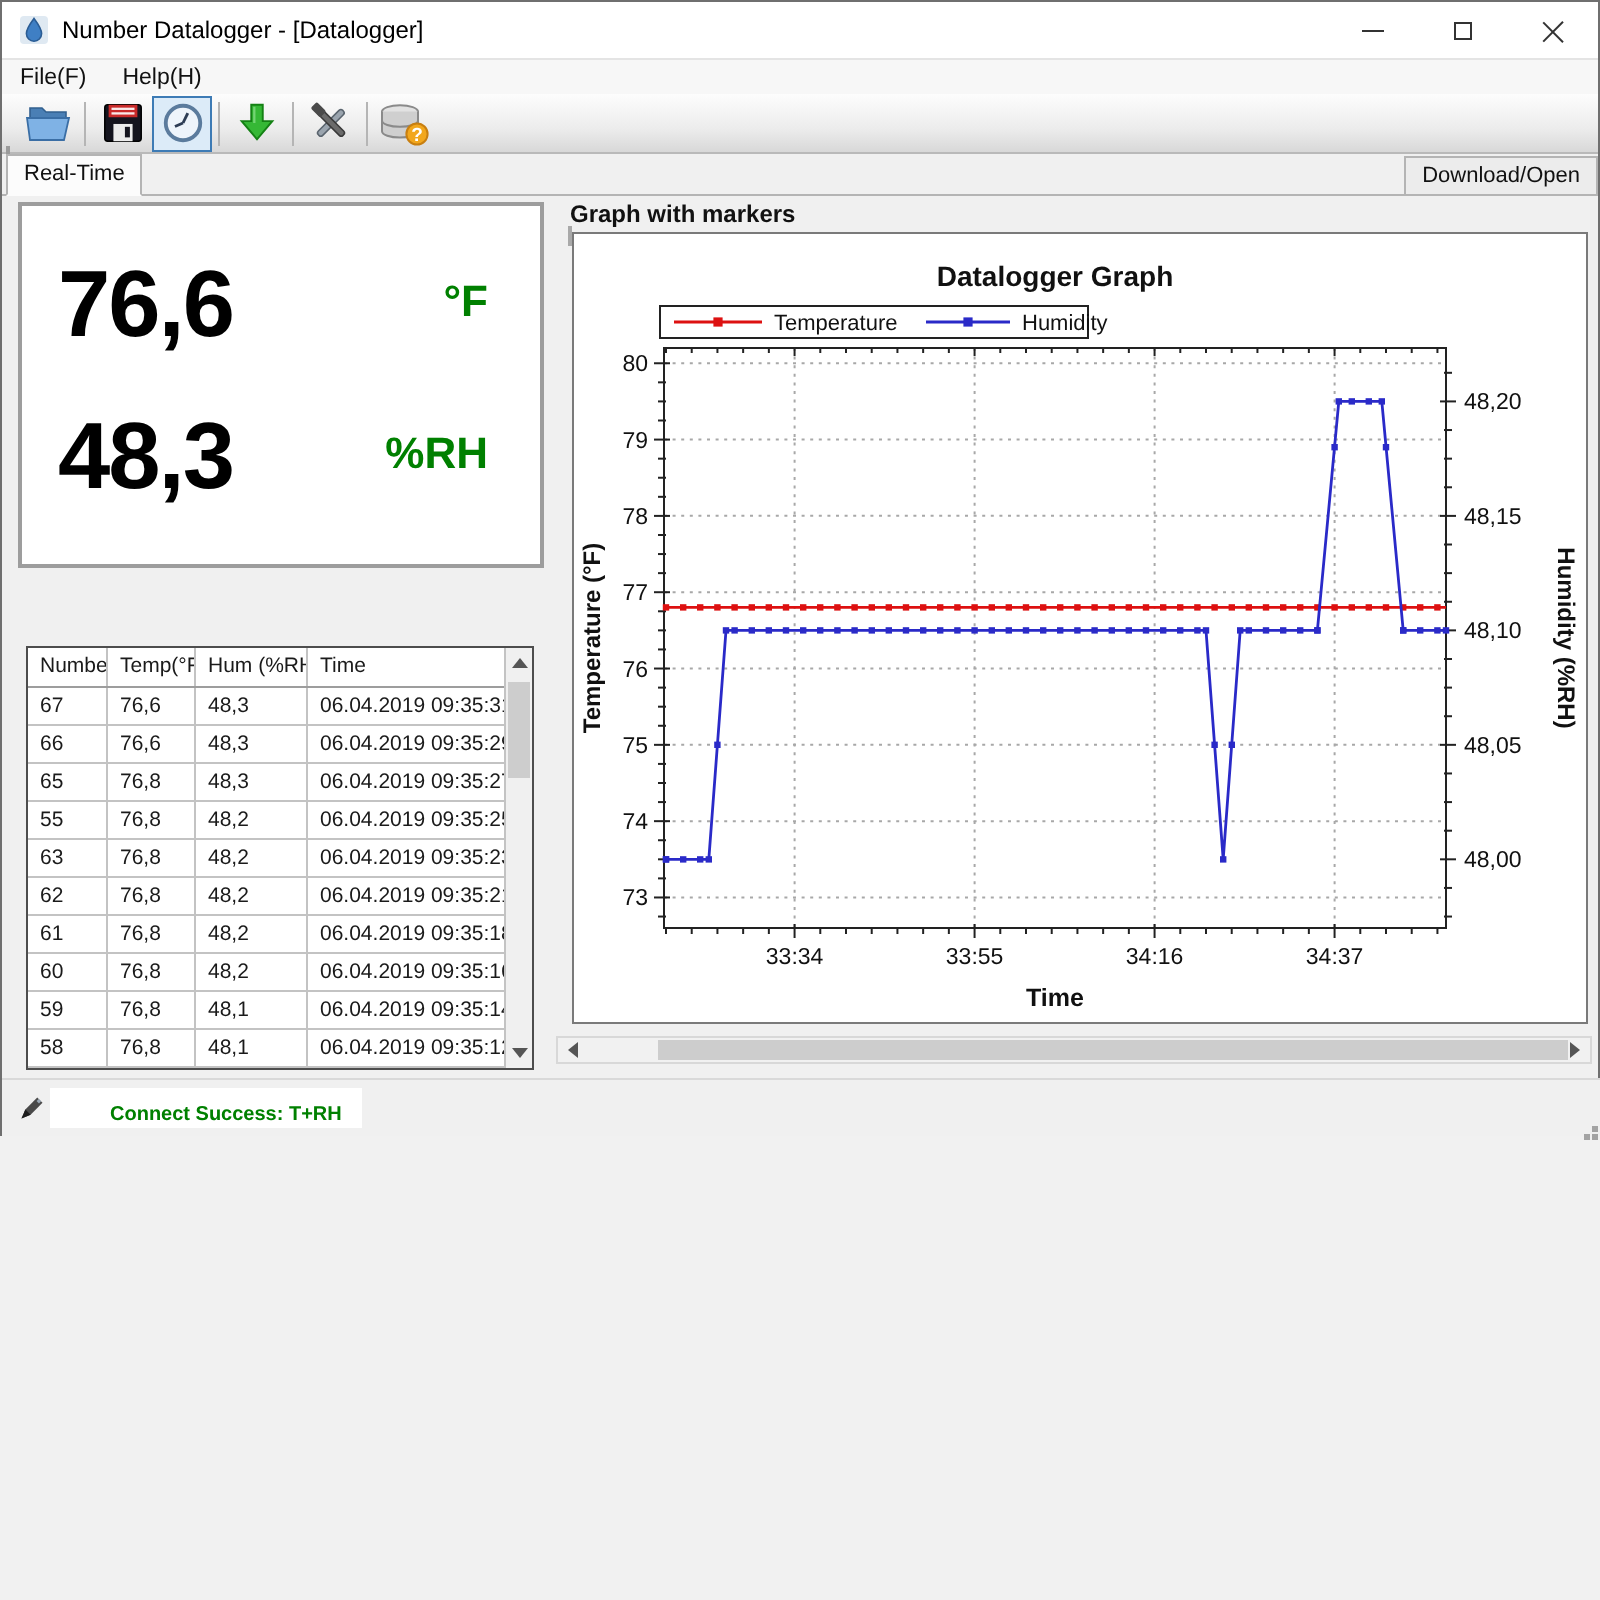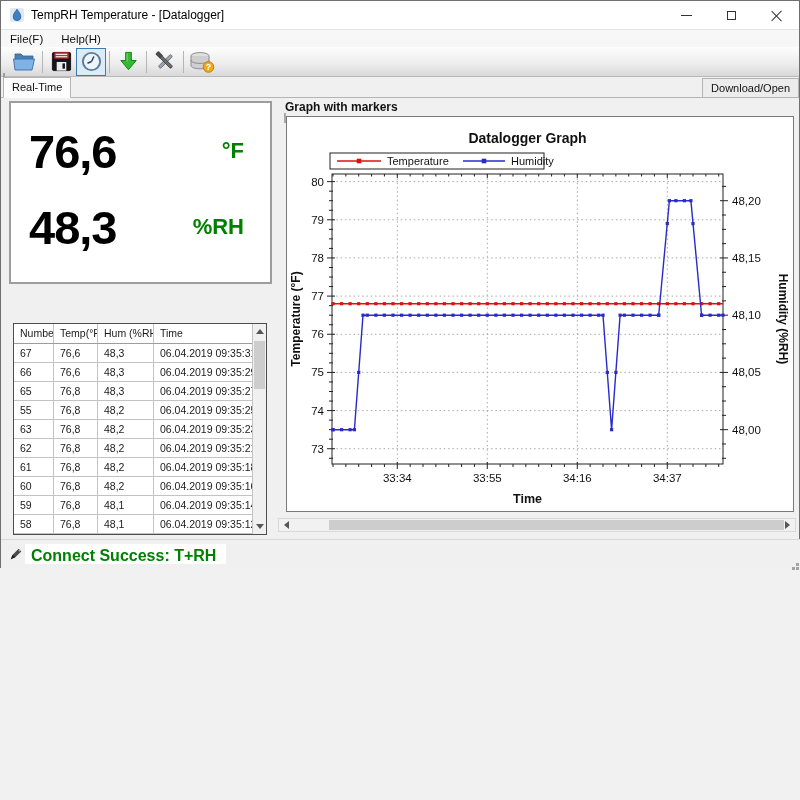--- a/index.html
+++ b/index.html
@@ -64,35 +64,35 @@
   .graph-grip { position:absolute; left:283px; top:3px; width:2px; height:12px; box-shadow:0 2px 0 #a9a9a9,0 6px 0 #a9a9a9,0 10px 0 #a9a9a9; background:transparent; }
   .chart-box { position:absolute; left:285px; top:18px; width:508px; height:396px; background:#ffffff; border:1px solid #7a7a7a; }
   .hscroll { position:absolute; left:277px; top:420px; width:518px; height:14px; background:#f1f1f1; border:1px solid #d8d8d8; }
   .hs-arrow { position:absolute; top:0; width:15px; height:12px; display:flex; align-items:center; justify-content:center; }
   .hs-thumb { position:absolute; left:50px; top:1px; height:10px; width:455px; background:#cdcdcd; }
 
   
   .statusbar { position:absolute; left:0; top:538px; width:800px; height:29px; background:#f0f0f0; border-top:1px solid #d9d9d9; }
   .status-icon { position:absolute; left:8px; top:7px; }
   .status-chip { position:absolute; left:24px; top:4px; height:20px; background:#ffffff; padding:3px 10px 0 6px; }
-  .status-text { font-size:16px; font-weight:bold; color:#008000; }
+  .status-text { font-size:10px; font-weight:bold; color:#008000;margin-left:24px; }
   .resize-grip { position:absolute; right:6px; bottom:6px; width:3px; height:3px; background:transparent;
     box-shadow:8px 0 0 #a3a3a3, 4px 4px 0 #a3a3a3, 8px 4px 0 #a3a3a3, 0 8px 0 #a3a3a3, 4px 8px 0 #a3a3a3, 8px 8px 0 #a3a3a3; }
 </style>
 </head>
 <body>
 
 <div class="window">
 
   <div class="titlebar">
     <svg class="title-icon" viewBox="0 0 16 16">
       <rect x="1" y="1" width="14" height="14" rx="2" fill="#dfe9f2"></rect>
       <path d="M8 2.2 C10.4 5.4 11.8 7.4 11.8 9.8 a3.8 3.8 0 0 1 -7.6 0 C4.2 7.4 5.6 5.4 8 2.2z" fill="#3f7fc4" stroke="#2a5c94" stroke-width="0.8"></path>
     </svg>
-    <span class="title-text">TempRH Temperature - [Datalogger]</span>
+    <span class="title-text">Number Datalogger - [Datalogger]</span>
     <div class="win-controls">
       <div class="win-btn">
           <span class="glyph-min"></span>
         </div>
       <div class="win-btn">
           <span class="glyph-max"></span>
         </div>
       <div class="win-btn">
           <span class="glyph-close"></span>
         </div>

